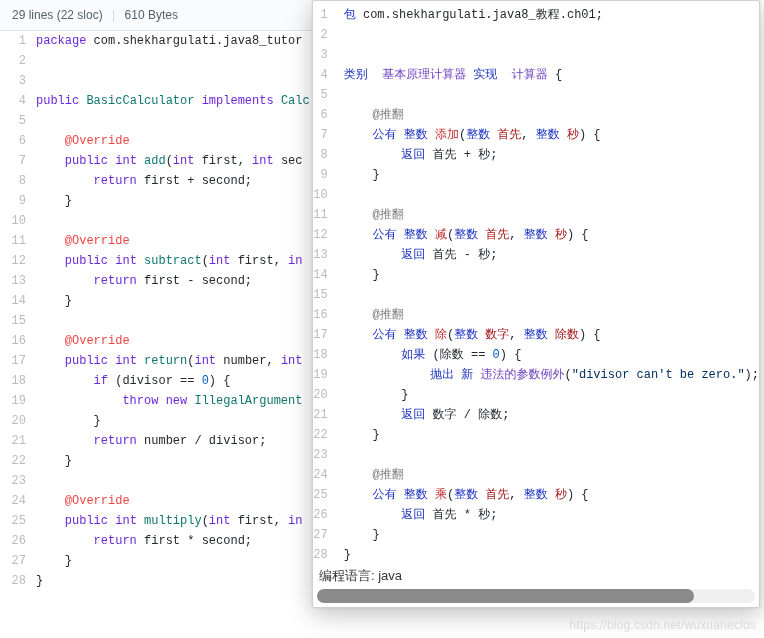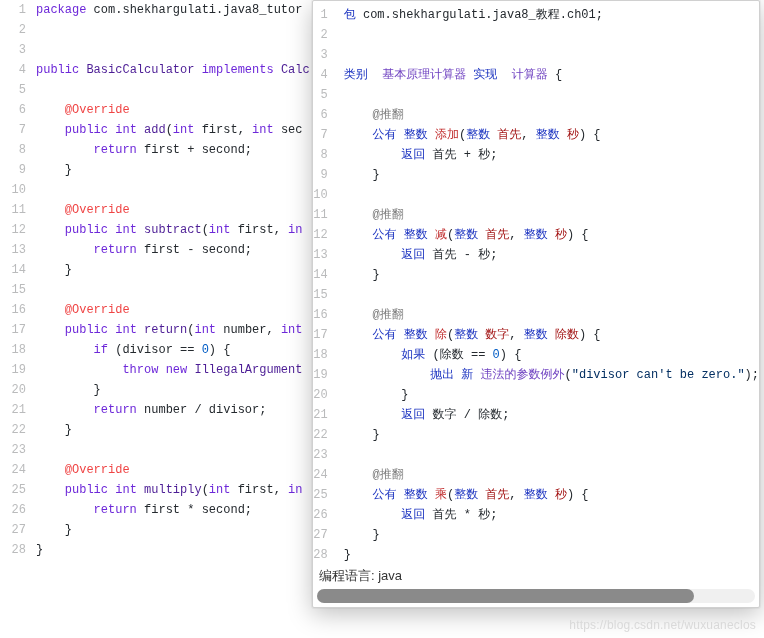--- a/index.html
+++ b/index.html
@@ -49,21 +49,21 @@
   .code-table td.code {
     white-space: pre;
     color: #24292e;
     vertical-align: top;
   }
 
   .kw1 { color: #6d28d9; }
   .ann { color: #6a737d; } 
   .str { color: #032f62; }
   .num { color: #005cc5; }
-  .type { color: #4c1d95; }
+  .type { color: #0f766e; }
   .ovr-left { color: #ef4444; }
 
   
   .right-pane {
     position: absolute;
     top: 0;
     left: 312px;
     width: 448px;
     height: 608px;
     background: #ffffff;
@@ -126,20 +126,25 @@
     color: #d9d9d9;
     font-family: Arial, sans-serif;
     letter-spacing: 0.2px;
     margin-top: 24px;
   }
 </style>
 </head>
 <body>
 
 <div class="left-pane">
+  <div class="header">
+    <span>29 lines (22 sloc)</span>
+    <span class="sep">|</span>
+    <span>610 Bytes</span>
+  </div>
   <table class="code-table">
     <tbody id="left-body">
         <tr>
           <td class="ln">1</td>
           <td class="code"><span class="kw1">package</span> com.shekhargulati.java8_tutor</td>
         </tr>
         <tr>
           <td class="ln">2</td>
           <td class="code"></td>
         </tr>

